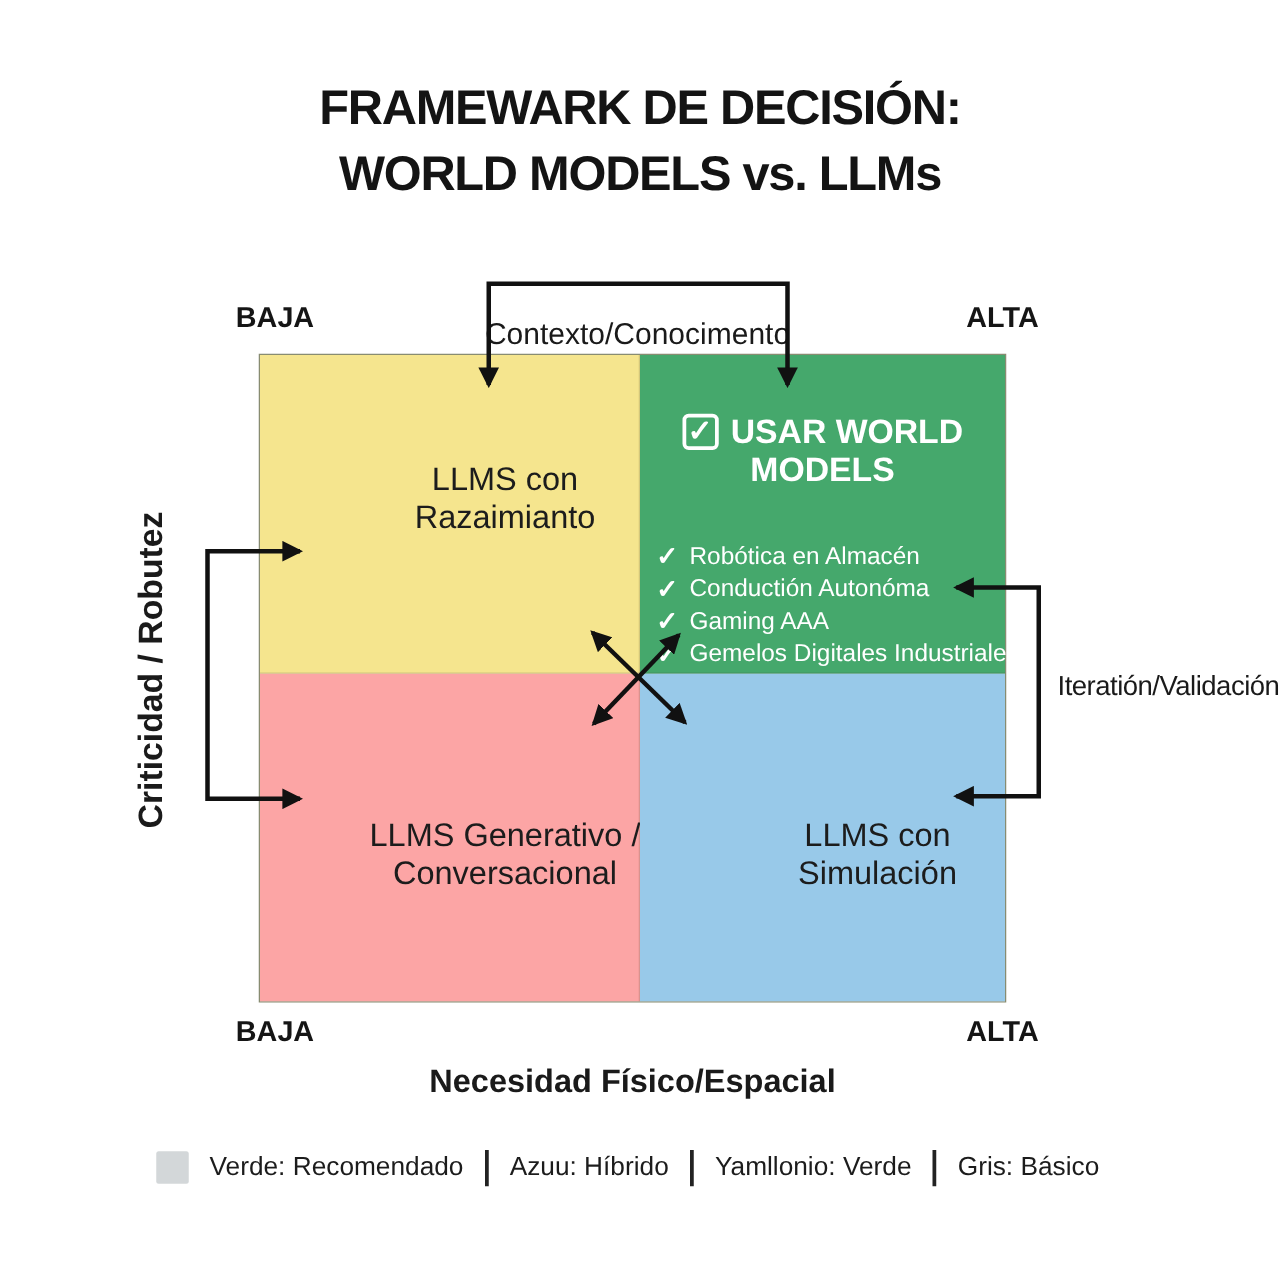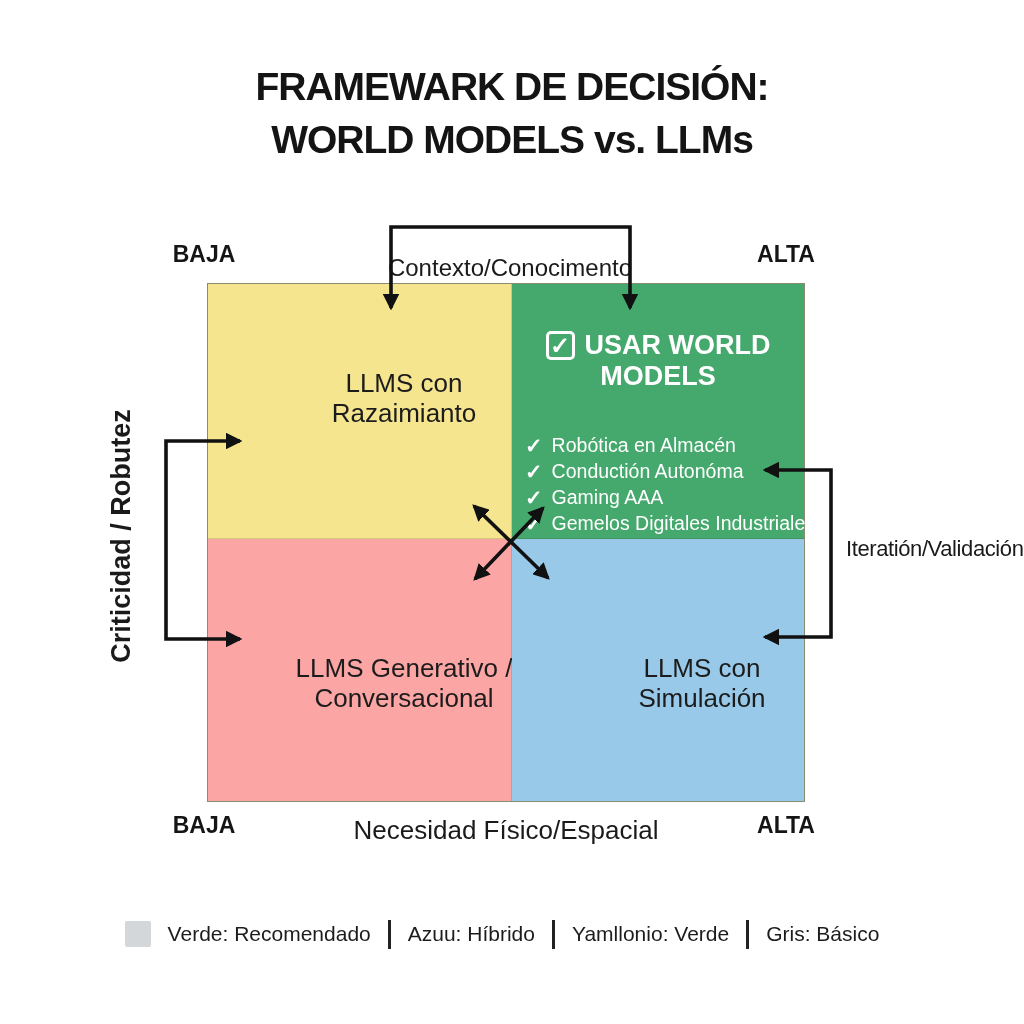--- a/index.html
+++ b/index.html
@@ -45,24 +45,24 @@
   .checkbox{
     width:29px;height:29px;border:3px solid #ffffff;border-radius:5px;
     display:flex;align-items:center;justify-content:center;
     font-size:24px;font-weight:bold;color:#ffffff;box-sizing:border-box;line-height:1;
   }
   .wm-list{position:absolute;left:13px;top:151px;display:flex;flex-direction:column;gap:5px;}
   .wm-item{display:flex;align-items:center;gap:9px;color:#ffffff;font-size:19.5px;line-height:21px;white-space:nowrap;}
   .wm-check{font-size:21px;font-weight:bold;}
 
   
-  .axis-end{font-size:23px;font-weight:bold;color:#151515;transform:translate(-50%,-50%);white-space:nowrap;}
+  .axis-end{font-size:23px;font-weight:bold;color:#151515;transform:translate(-50%,-50%);white-space:nowrap;margin-left:16px;}
   .axis-label{color:#1a1a1a;white-space:nowrap;}
   .axis-top-label{left:510px;top:268px;transform:translate(-50%,-50%);font-size:24px;}
-  .axis-bottom-label{left:506px;top:830px;transform:translate(-50%,-50%);font-size:26px;}
+  .axis-bottom-label{left:506px;top:865px;transform:translate(-50%,-50%);font-size:26px;font-weight:bold;}
   .axis-left-label{
     left:121px;top:536px;transform:translate(-50%,-50%) rotate(-90deg);
     font-size:27px;font-weight:bold;
   }
   .axis-right-label{left:846px;top:549px;transform:translateY(-50%);font-size:22px;letter-spacing:-0.4px;}
 
   
   .arrows{left:0;top:0;width:1024px;height:1024px;pointer-events:none;z-index:5;}
 
   

